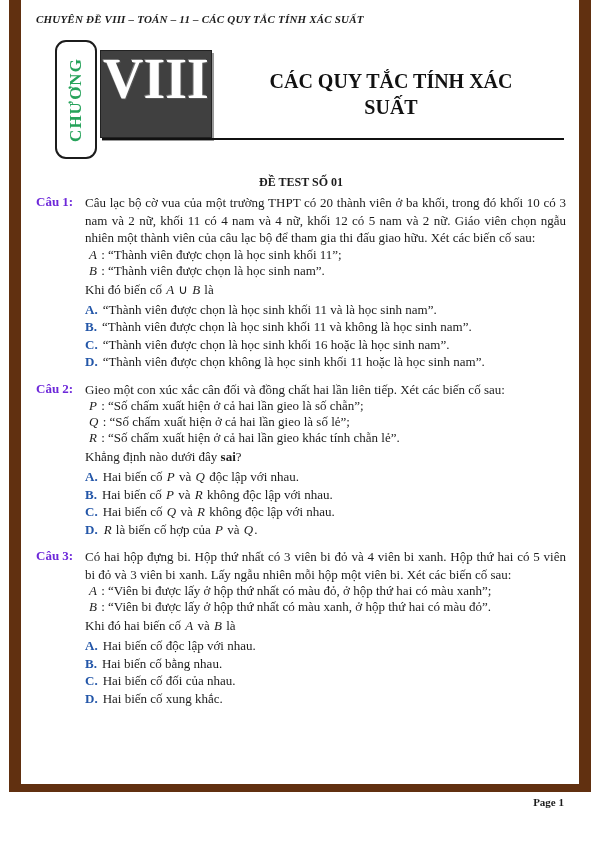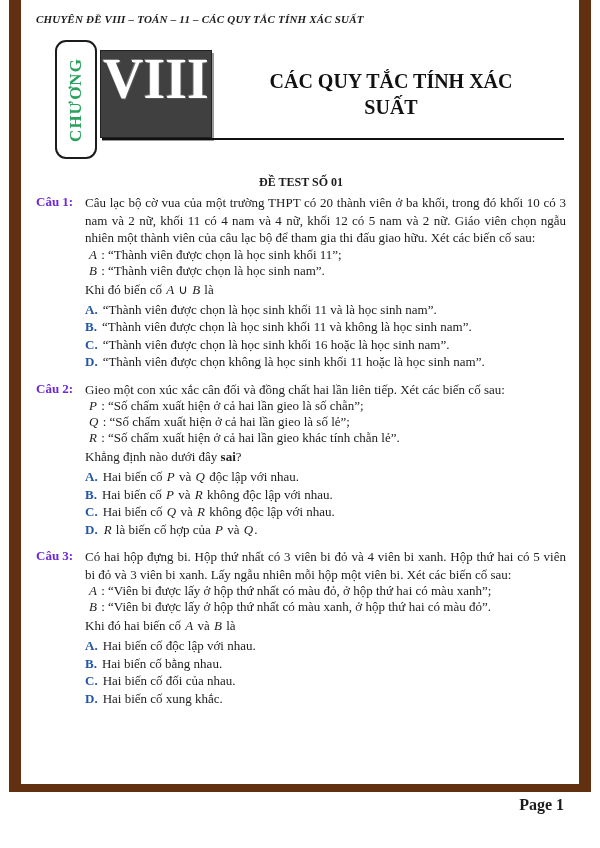--- a/index.html
+++ b/index.html
@@ -56,21 +56,21 @@
   .question { position:relative; padding-left:49px; font-size:13px; margin-bottom:10px; }
   .qlabel { position:absolute; left:0; top:0; width:47px; font-weight:bold; color:#6d28d9; }
   .stem { margin:0; line-height:17.5px; text-align:justify; }
   .event { margin:0 0; padding-left:3px; line-height:16px; }
   .conclusion { margin:3px 0 3px; line-height:16px; }
   .mvar { font-style:italic; padding:0 1px; }
   .options { margin-top:1px; }
   .option { margin:0; line-height:17.5px; }
   .letter { color:#2356a8; font-weight:bold; margin-right:5px; }
 
-  .page-num { position:absolute; top:796px; right:36px; font-weight:bold; font-size:16px; }
+  .page-num { position:absolute; top:796px; right:36px; font-weight:bold; font-size:11px; }
   .credit {
     position:absolute; top:859px; left:0; width:600px; text-align:right;
     font-weight:bold; font-style:italic; font-size:12.5px;
   }
 </style>
 </head>
 <body>
 
 <div class="frame-bar frame-left"></div>
 <div class="frame-bar frame-right"></div>

